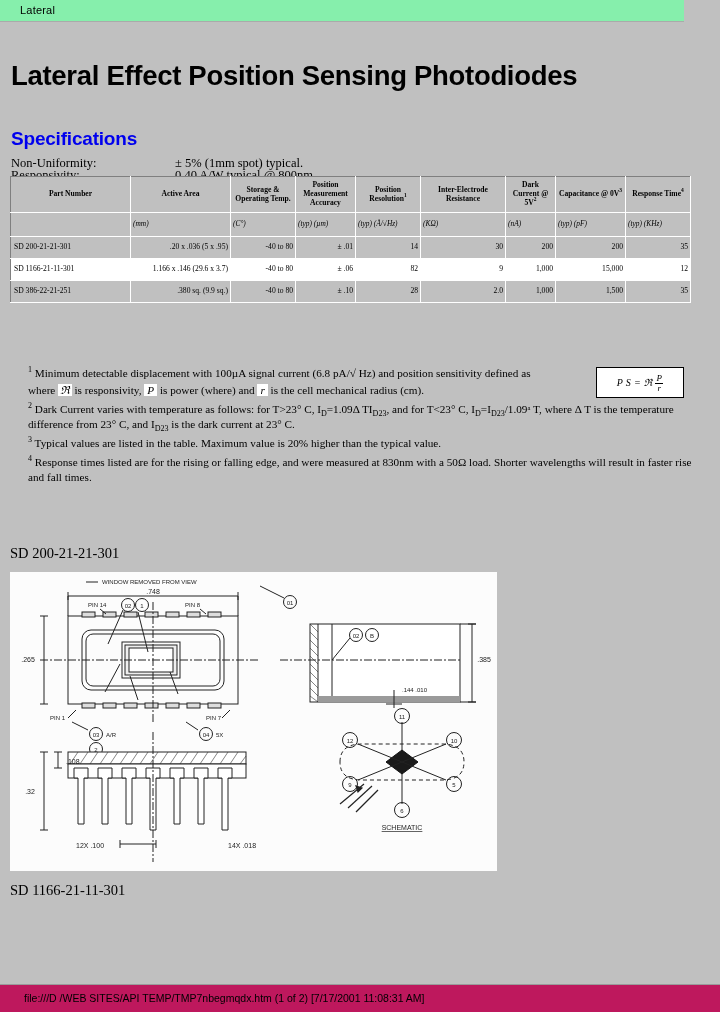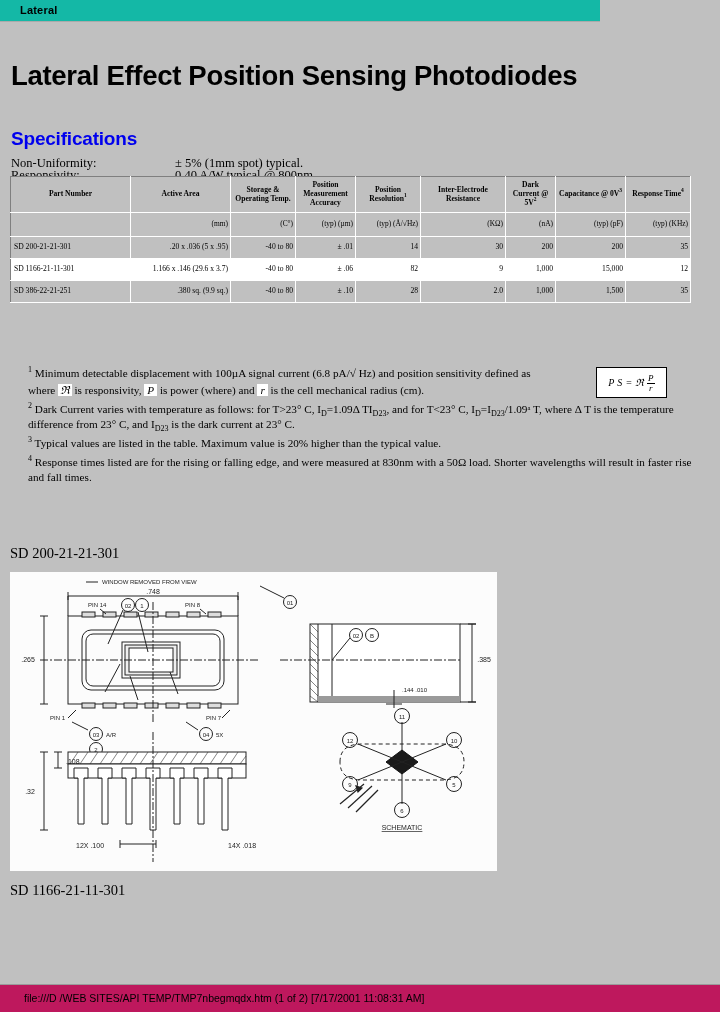--- a/index.html
+++ b/index.html
@@ -11,25 +11,24 @@
     height: 1012px;
     background: #c0c0c0;
     font-family: "Liberation Serif", serif;
     overflow: hidden;
     position: relative;
   }
   
   #browser-top-bar {
     position: absolute;
     left: 0; top: 0;
-    width: 600px; height: 22px;
-    background: #14b8a6;
+    width: 684px; height: 22px;
+    background: #86efac;
     border-bottom: 1px solid #aaaaaa;
     box-sizing: border-box;
-    font-weight: bold;
   }
   #browser-top-title {
     position: absolute;
     left: 20px; top: 4px;
     font-family: "Liberation Sans", sans-serif;
     font-size: 11px;
     color: #000000;
     letter-spacing: 0.2px;
   }
   
@@ -100,23 +99,24 @@
   }
   table#spec-table th {
     font-weight: bold;
     font-size: 7.6px;
     text-align: center;
     line-height: 1.18;
     height: 36px;
   }
   table#spec-table td.units-cell {
     font-size: 7.4px;
-    text-align: right;
+    text-align: left;
     line-height: 1.16;
     height: 24px;
+    font-style: italic;
   }
   table#spec-table td.data-cell {
     font-size: 7.6px;
     text-align: right;
     line-height: 1.16;
     height: 22px;
   }
   table#spec-table td.partnum-cell {
     font-size: 7.6px;
     text-align: left;
@@ -137,21 +137,21 @@
     font-family: "Liberation Serif", serif;
     font-size: 11.2px;
     color: #000000;
     line-height: 1.42;
   }
   #footnotes p { margin: 0 0 1px 0; }
   .fn-marker { font-size: 8px; vertical-align: super; }
   #formula-box {
     position: absolute;
     left: 596px; top: 345px;
-    width: 71px; height: 31px;
+    width: 88px; height: 31px;
     background: #ffffff;
     border: 1px solid #000000;
     box-sizing: border-box;
     font-family: "Liberation Serif", serif;
     font-style: italic;
     font-size: 10px;
     color: #000000;
     text-align: center;
     line-height: 29px;
     letter-spacing: 0.3px;

